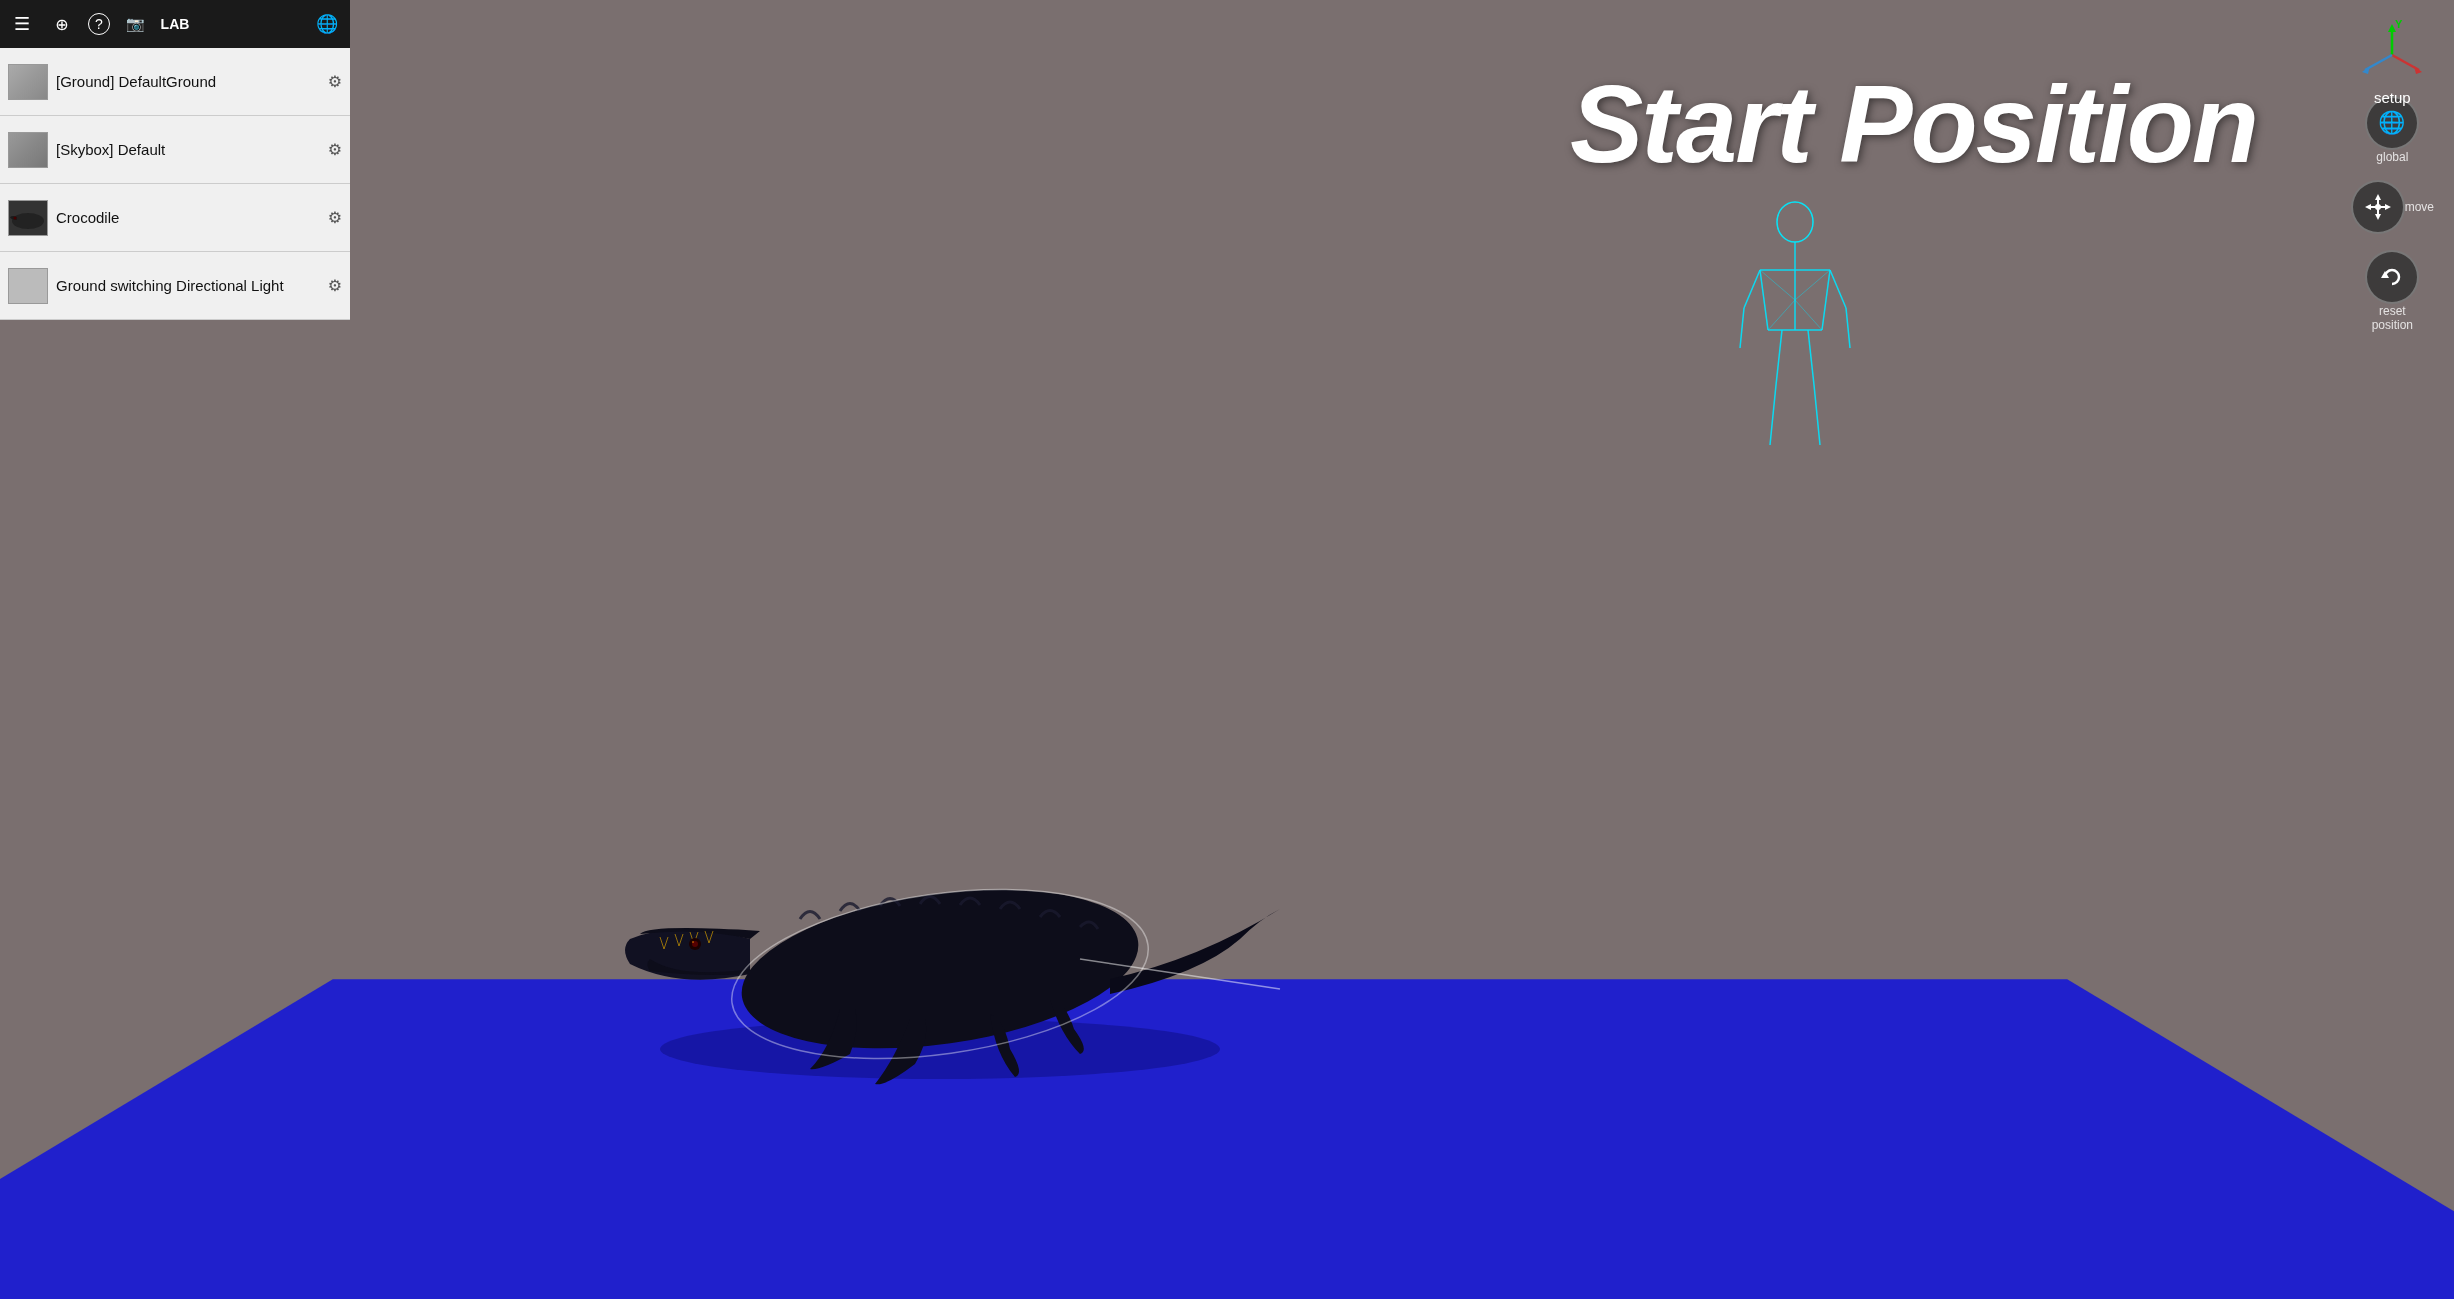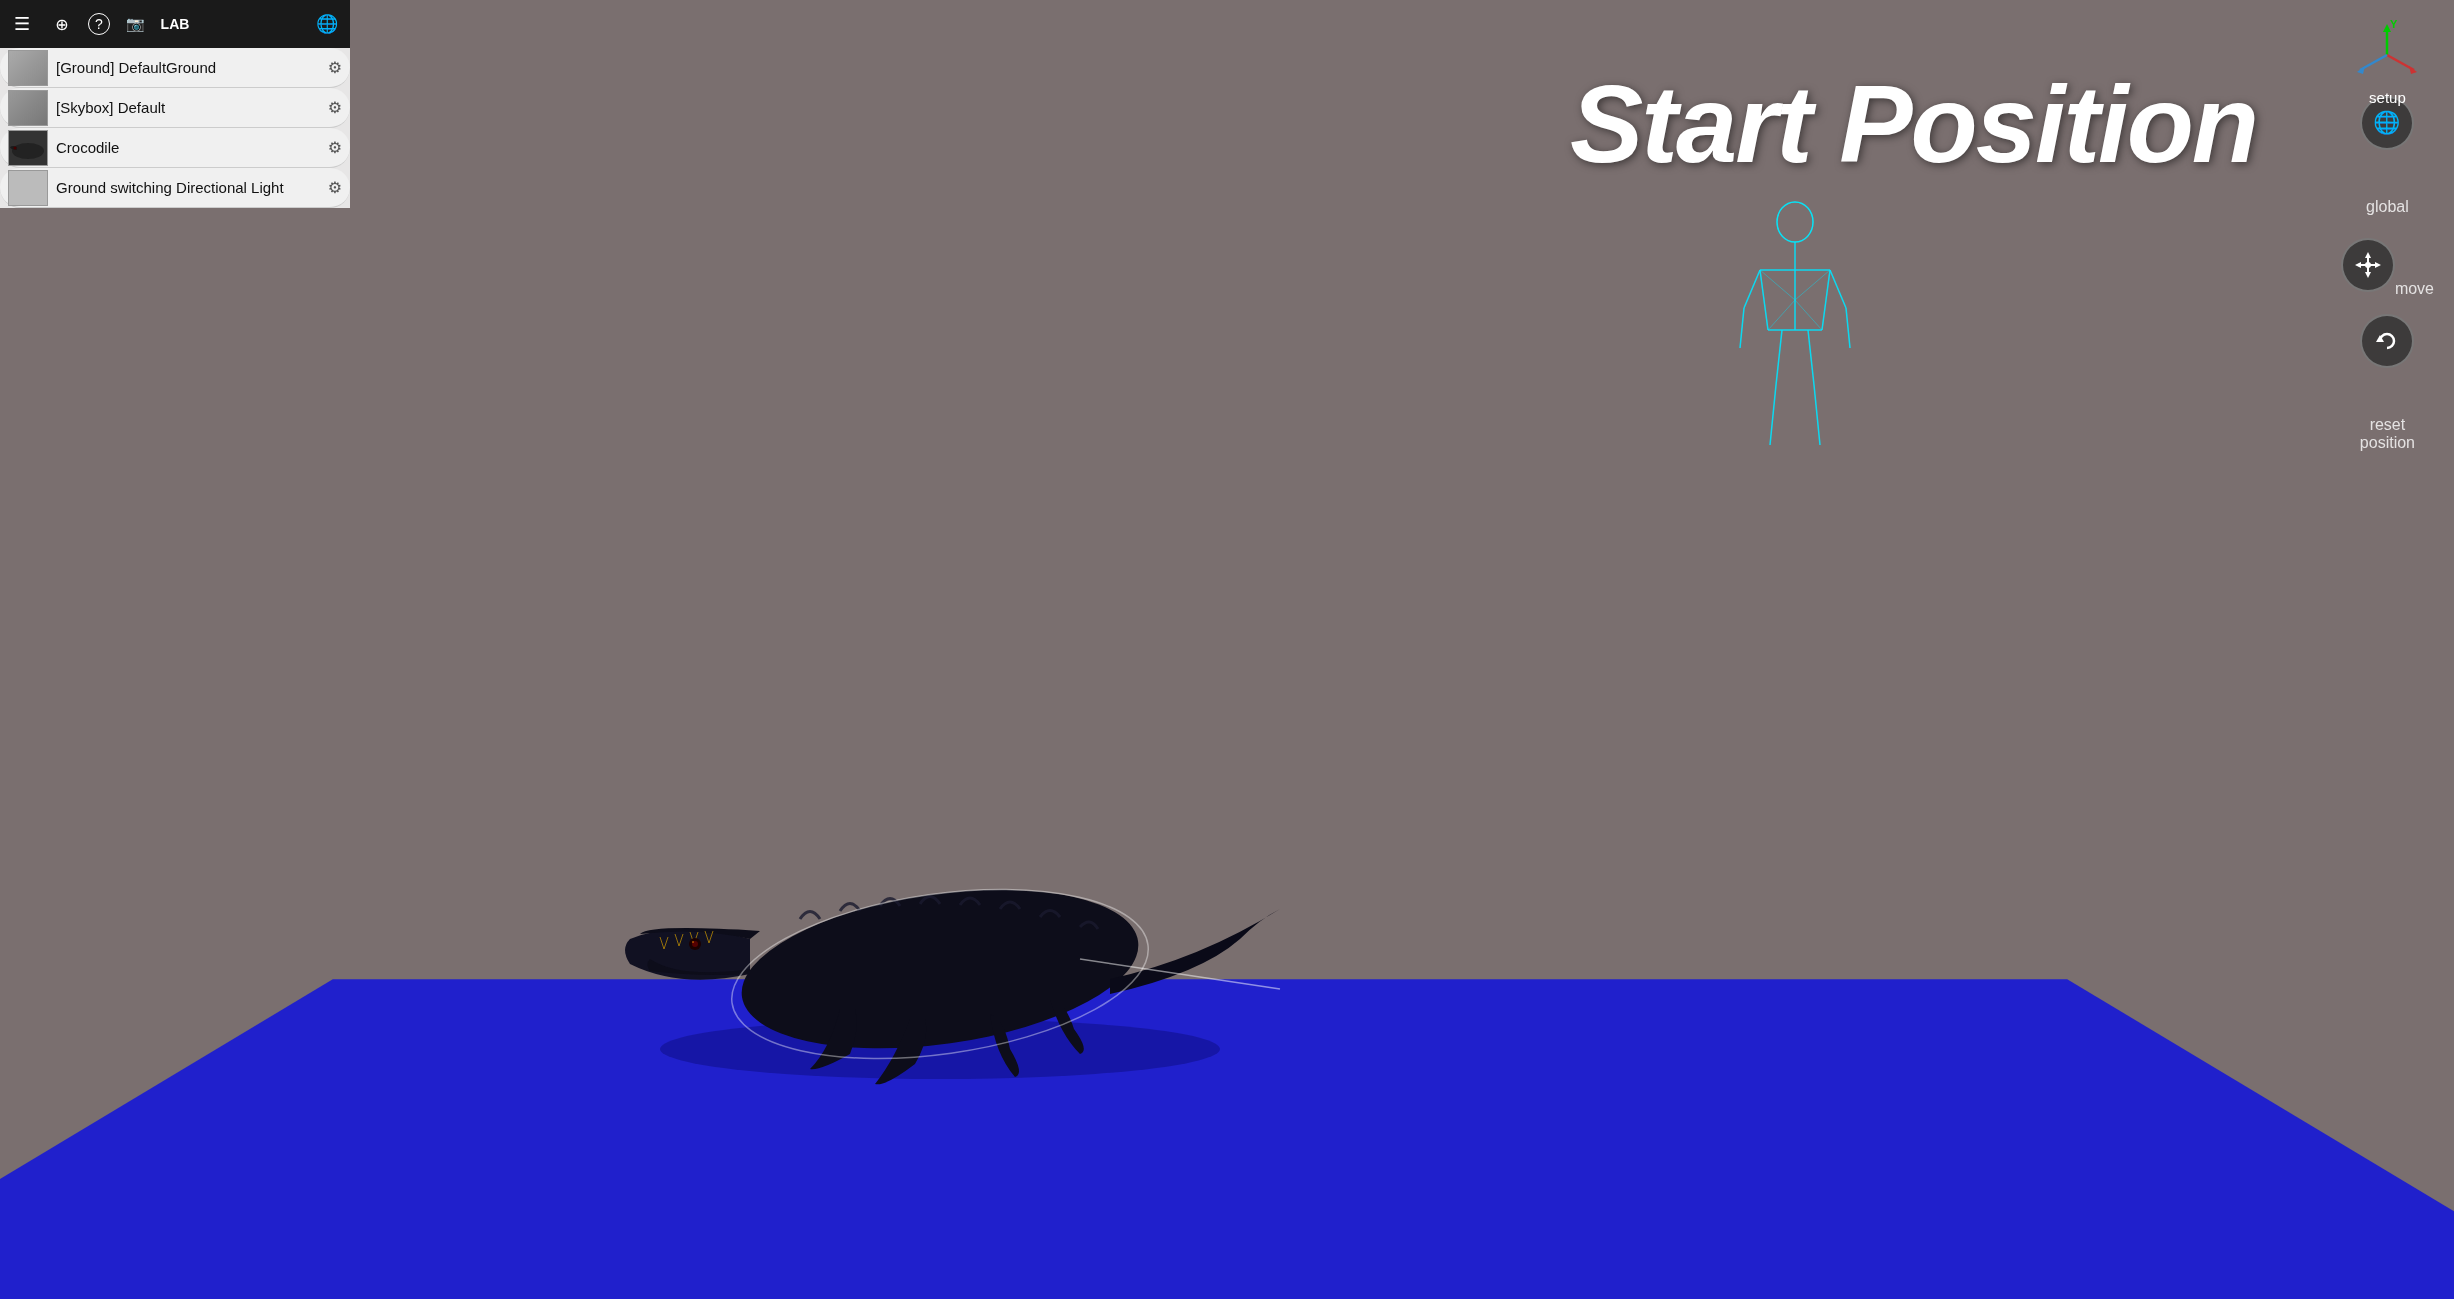--- a/index.html
+++ b/index.html
@@ -118,27 +118,26 @@
       top: 48px;
       left: 0;
       width: 350px;
       background: rgba(240, 240, 240, 0.92);
       z-index: 100;
     }
 
     .scene-item {
       display: flex;
       align-items: center;
-      height: 40px;
+      height: 68px;
       border-bottom: 1px solid #ccc;
       padding: 0 8px;
       gap: 8px;
       background: rgba(240, 240, 240, 0.95);
       cursor: pointer;
-      border-radius: 23px;
     }
 
     .scene-item-thumb {
       width: 40px;
       height: 36px;
       background: #888;
       flex-shrink: 0;
       border: 1px solid #999;
     }
 
@@ -208,24 +207,23 @@
       color: white;
       gap: 3px;
     }
 
     .right-btn-icon {
       font-size: 22px;
       line-height: 1;
     }
 
     .right-btn-label {
-      font-size: 16px;
+      font-size: 12px;
       color: rgba(255,255,255,0.8);
       text-align: center;
-      margin-top: 48px;
     }
   </style>
 </head>
 <body>
 
 <div class="viewport">
 
   <div class="floor-plane"></div>
 
   <div class="start-position-text">Start Position</div>

